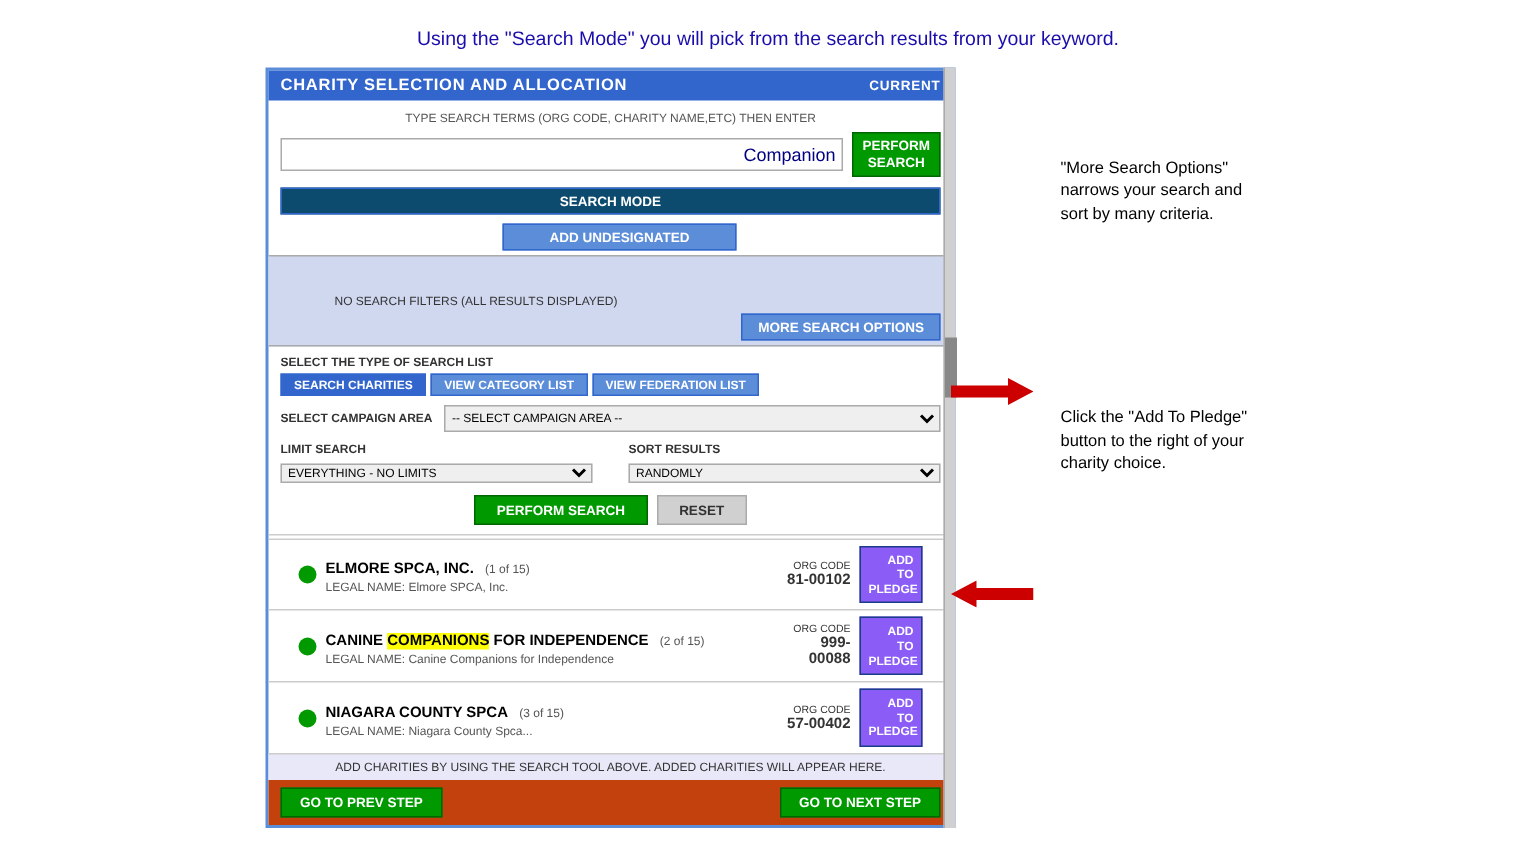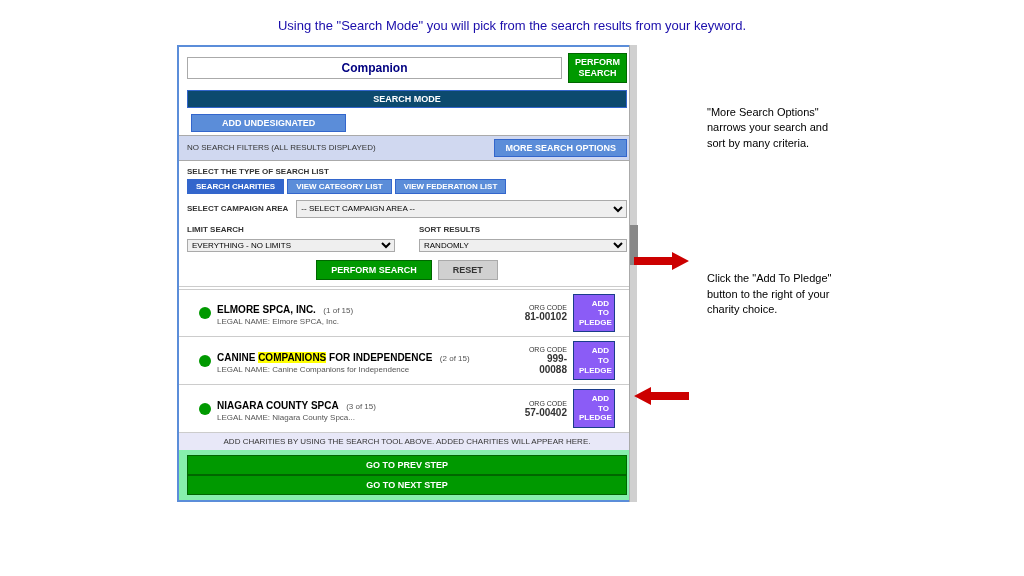--- a/index.html
+++ b/index.html
@@ -103,21 +103,21 @@
       text-align: center;
       flex: 1;
     }
 
     .btn-nav.active {
       background: #0c4a6e;
     }
 
     .btn-add-undesignated-row {
       display: flex;
-      justify-content: flex-start;
+      justify-content: center;
       padding: 3px 0;
       margin-left: 12px;
     }
 
     .btn-add-undesignated {
       background: #5b8dd9;
       color: #fff;
       font-size: 9px;
       font-weight: bold;
       border: 1px solid #3366cc;
@@ -132,30 +132,32 @@
       justify-content: space-between;
       padding: 3px 8px;
       border-top: 1px solid #aaa;
       border-bottom: 1px solid #aaa;
     }
 
     .results-text {
       font-size: 8px;
       color: #333;
       text-transform: uppercase;
+      margin-left: 36px;
     }
 
     .btn-more-search {
       background: #5b8dd9;
       color: #fff;
       font-size: 9px;
       font-weight: bold;
       border: 1px solid #3366cc;
       padding: 3px 10px;
       cursor: pointer;
+      margin-top: 35px;
     }
 
     .search-type-section {
       padding: 6px 8px 2px;
     }
 
     .section-label {
       font-size: 8px;
       font-weight: bold;
       color: #333;
@@ -332,25 +334,24 @@
     .panel-footer-note {
       background: #e8e8f8;
       text-align: center;
       font-size: 8px;
       color: #333;
       padding: 4px;
       border-top: 1px solid #ccc;
     }
 
     .panel-footer-buttons {
-      background: #86efac;
+      background: #c2410c;
       display: flex;
       justify-content: space-between;
       padding: 5px 8px;
-      flex-direction: column;
     }
 
     .btn-footer {
       background: #009900;
       color: #fff;
       font-size: 9px;
       font-weight: bold;
       border: 1px solid #006600;
       padding: 4px 12px;
       cursor: pointer;
@@ -377,24 +378,31 @@
 
   <div class="top-instruction">
     <span>Using the "Search Mode" you will pick from the search results from your keyword.</span>
   </div>
 
   <div class="main-layout">
 
     <div style="position:relative;">
       <div class="charity-panel">
 
+        <div class="panel-header">
+          <span style="font-size:11px;letter-spacing:0.5px;">CHARITY SELECTION AND ALLOCATION</span>
+          <span style="font-size:9px;">CURRENT</span>
+        </div>
 
         <div style="padding: 4px 8px 2px;">
+          <div class="type-instruction">
+            <span>TYPE SEARCH TERMS (ORG CODE, CHARITY NAME,ETC) THEN ENTER</span>
+          </div>
           <div class="search-input-row" style="padding:2px 0 2px;">
-            <input type="text" class="search-text-input" value="Companion" style="color: rgb(0, 0, 128); font-weight: bold; text-align: center; font-size: 12px;">
+            <input type="text" class="search-text-input" value="Companion" style="color: rgb(0, 0, 128); font-weight: normal; text-align: right; font-size: 12px;">
             <button class="btn-perform-search-top" style="white-space:pre-line;font-size:9px;padding:3px 6px;line-height:1.2;">PERFORM
 SEARCH</button>
           </div>
         </div>
 
         <div class="nav-buttons-row">
           <button class="btn-nav active">SEARCH MODE</button>
         </div>
 
         <div class="btn-add-undesignated-row">

